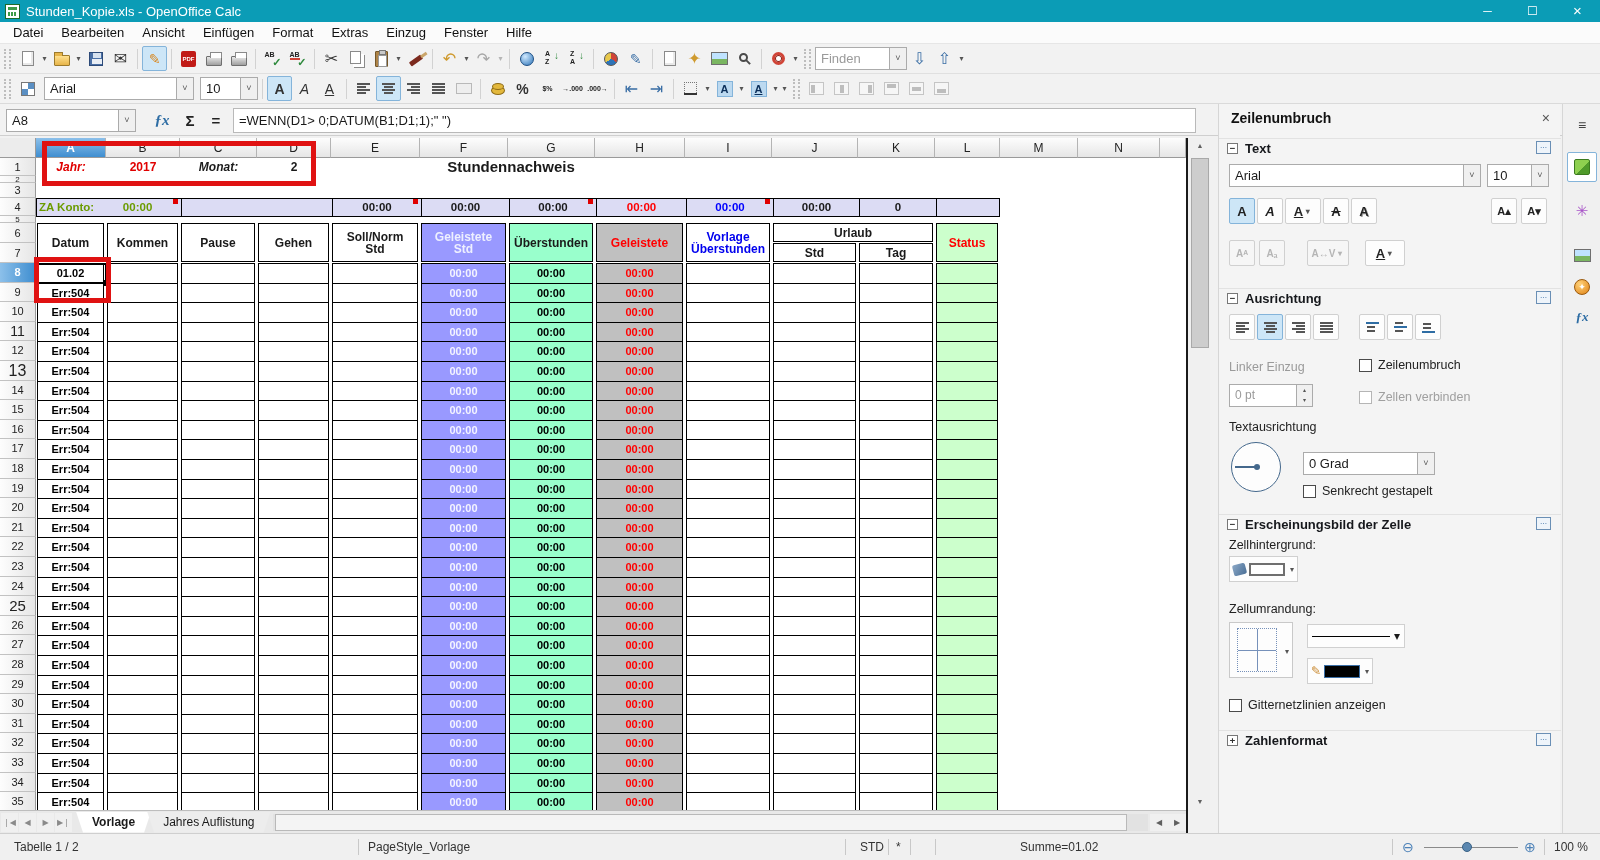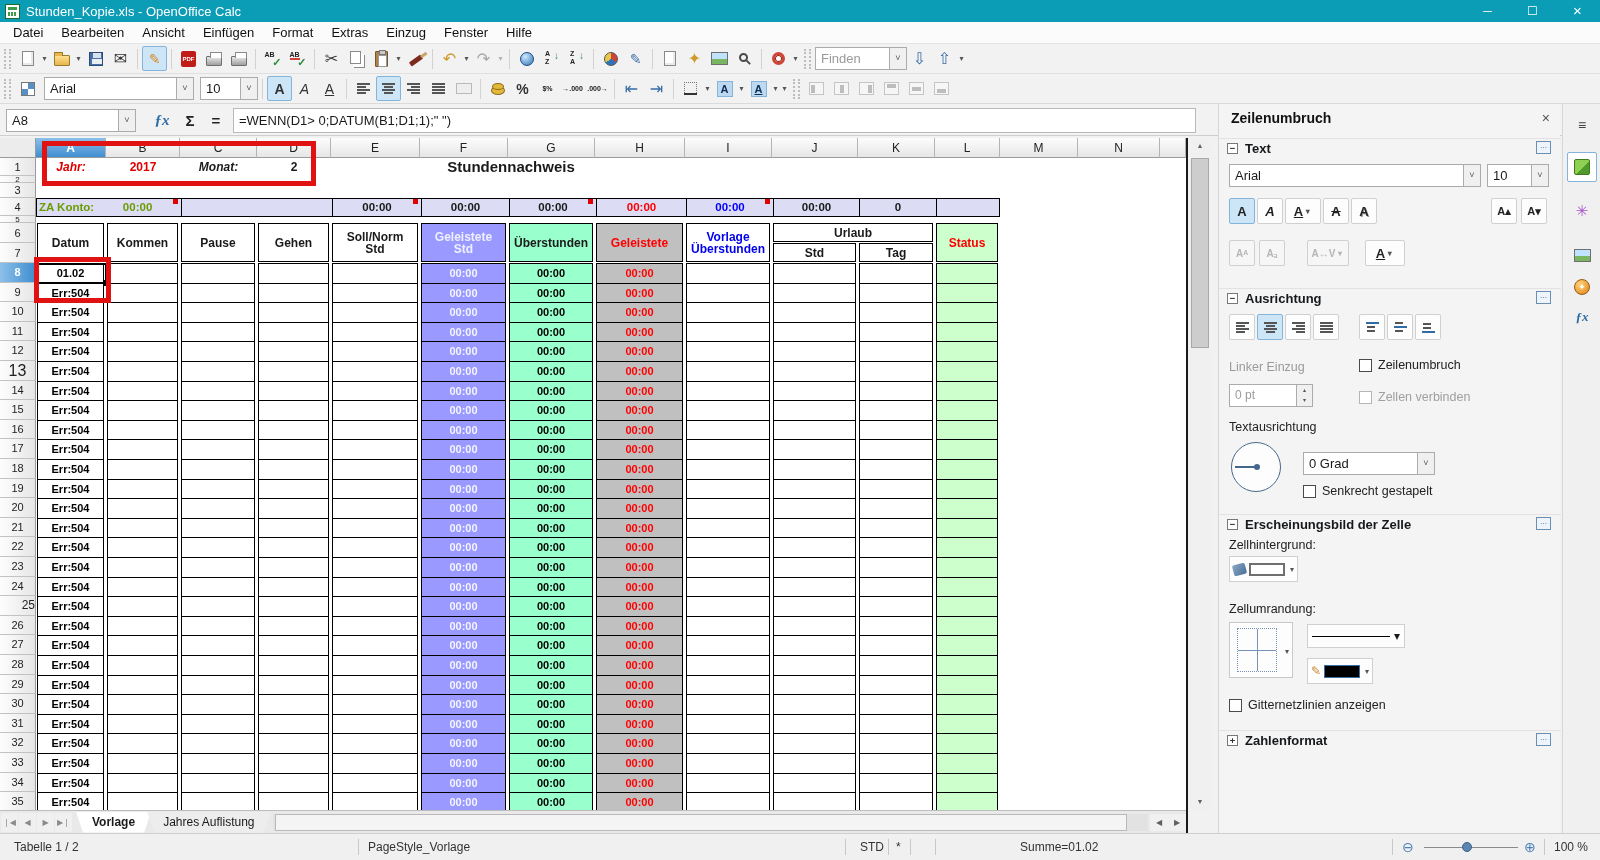--- a/index.html
+++ b/index.html
@@ -508,35 +508,35 @@
     <div class="rowhdr" style="top: 20px; height: 18px; line-height: 18px; font-size: 11px;">1</div>
     <div class="rowhdr" style="top: 38px; height: 7px; line-height: 7px; font-size: 8px;">2</div>
     <div class="rowhdr" style="top: 45px; height: 15px; line-height: 15px; font-size: 11px;">3</div>
     <div class="rowhdr" style="top: 60px; height: 18px; line-height: 18px; font-size: 11px;">4</div>
     <div class="rowhdr" style="top: 78px; height: 7px; line-height: 7px; font-size: 8px;">5</div>
     <div class="rowhdr" style="top: 85px; height: 20px; line-height: 20px; font-size: 11px;">6</div>
     <div class="rowhdr" style="top: 105px; height: 20px; line-height: 20px; font-size: 11px;">7</div>
     <div class="rowhdr sel" style="top: 125px; height: 19.6px; line-height: 19.6px; font-size: 11px;">8</div>
     <div class="rowhdr" style="top: 144.6px; height: 19.6px; line-height: 19.6px; font-size: 11px;">9</div>
     <div class="rowhdr" style="top: 164.2px; height: 19.6px; line-height: 19.6px; font-size: 11px;">10</div>
-    <div class="rowhdr" style="top: 183.8px; height: 19.6px; line-height: 19.6px; font-size: 11px;">11</div>
+    <div class="rowhdr" style="top: 183.8px; height: 19.6px; line-height: 19.6px; font-size: 14px;">11</div>
     <div class="rowhdr" style="top: 203.4px; height: 19.6px; line-height: 19.6px; font-size: 11px;">12</div>
     <div class="rowhdr" style="top: 223px; height: 19.6px; line-height: 19.6px; font-size: 16px;">13</div>
     <div class="rowhdr" style="top: 242.6px; height: 19.6px; line-height: 19.6px; font-size: 11px;">14</div>
     <div class="rowhdr" style="top: 262.2px; height: 19.6px; line-height: 19.6px; font-size: 11px;">15</div>
     <div class="rowhdr" style="top: 281.8px; height: 19.6px; line-height: 19.6px; font-size: 11px;">16</div>
     <div class="rowhdr" style="top: 301.4px; height: 19.6px; line-height: 19.6px; font-size: 11px;">17</div>
     <div class="rowhdr" style="top: 321px; height: 19.6px; line-height: 19.6px; font-size: 11px;">18</div>
     <div class="rowhdr" style="top: 340.6px; height: 19.6px; line-height: 19.6px; font-size: 11px;">19</div>
     <div class="rowhdr" style="top: 360.2px; height: 19.6px; line-height: 19.6px; font-size: 11px;">20</div>
     <div class="rowhdr" style="top: 379.8px; height: 19.6px; line-height: 19.6px; font-size: 11px;">21</div>
     <div class="rowhdr" style="top: 399.4px; height: 19.6px; line-height: 19.6px; font-size: 11px;">22</div>
     <div class="rowhdr" style="top: 419px; height: 19.6px; line-height: 19.6px; font-size: 11px;">23</div>
     <div class="rowhdr" style="top: 438.6px; height: 19.6px; line-height: 19.6px; font-size: 11px;">24</div>
-    <div class="rowhdr" style="top: 458.2px; height: 19.6px; line-height: 19.6px; font-size: 12px; text-align: right;">25</div>
+    <div class="rowhdr" style="top: 458.2px; height: 19.6px; line-height: 19.6px; font-size: 15px;">25</div>
     <div class="rowhdr" style="top: 477.8px; height: 19.6px; line-height: 19.6px; font-size: 11px;">26</div>
     <div class="rowhdr" style="top: 497.4px; height: 19.6px; line-height: 19.6px; font-size: 11px;">27</div>
     <div class="rowhdr" style="top: 517px; height: 19.6px; line-height: 19.6px; font-size: 11px;">28</div>
     <div class="rowhdr" style="top: 536.6px; height: 19.6px; line-height: 19.6px; font-size: 11px;">29</div>
     <div class="rowhdr" style="top: 556.2px; height: 19.6px; line-height: 19.6px; font-size: 11px;">30</div>
     <div class="rowhdr" style="top: 575.8px; height: 19.6px; line-height: 19.6px; font-size: 11px;">31</div>
     <div class="rowhdr" style="top: 595.4px; height: 19.6px; line-height: 19.6px; font-size: 11px;">32</div>
     <div class="rowhdr" style="top: 615px; height: 19.6px; line-height: 19.6px; font-size: 11px;">33</div>
     <div class="rowhdr" style="top: 634.6px; height: 19.6px; line-height: 19.6px; font-size: 11px;">34</div>
     <div class="rowhdr" style="top: 654.2px; height: 19.6px; line-height: 19.6px; font-size: 11px;">35</div>

